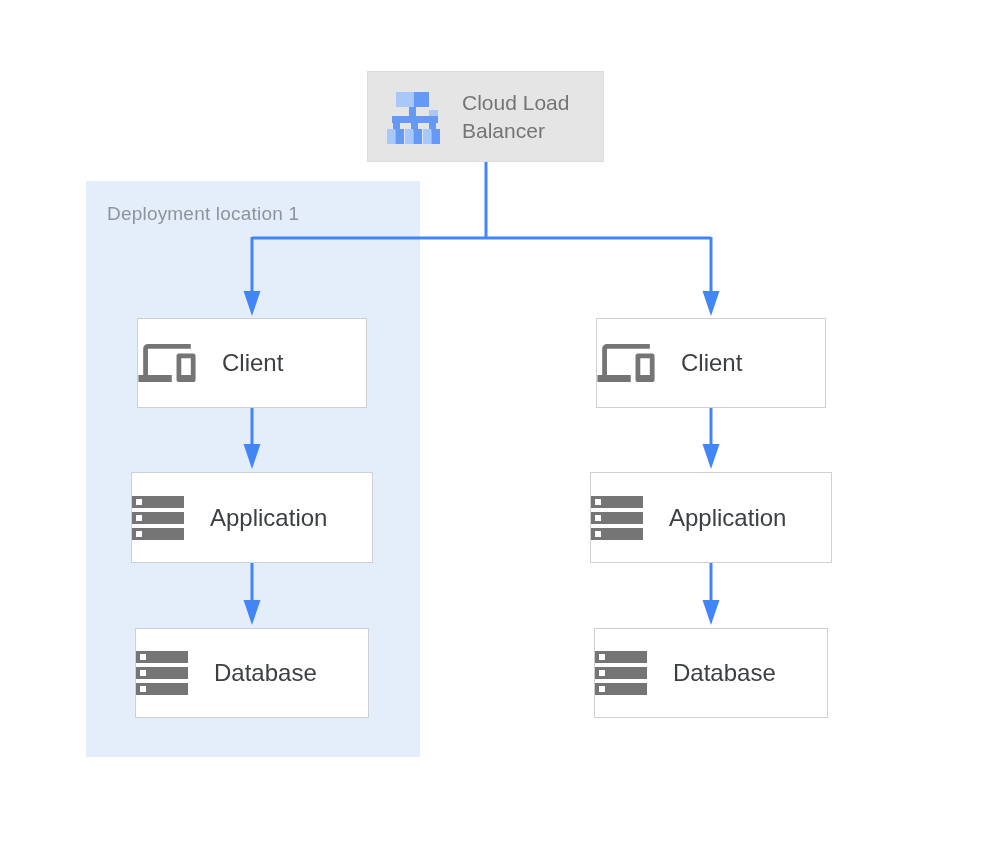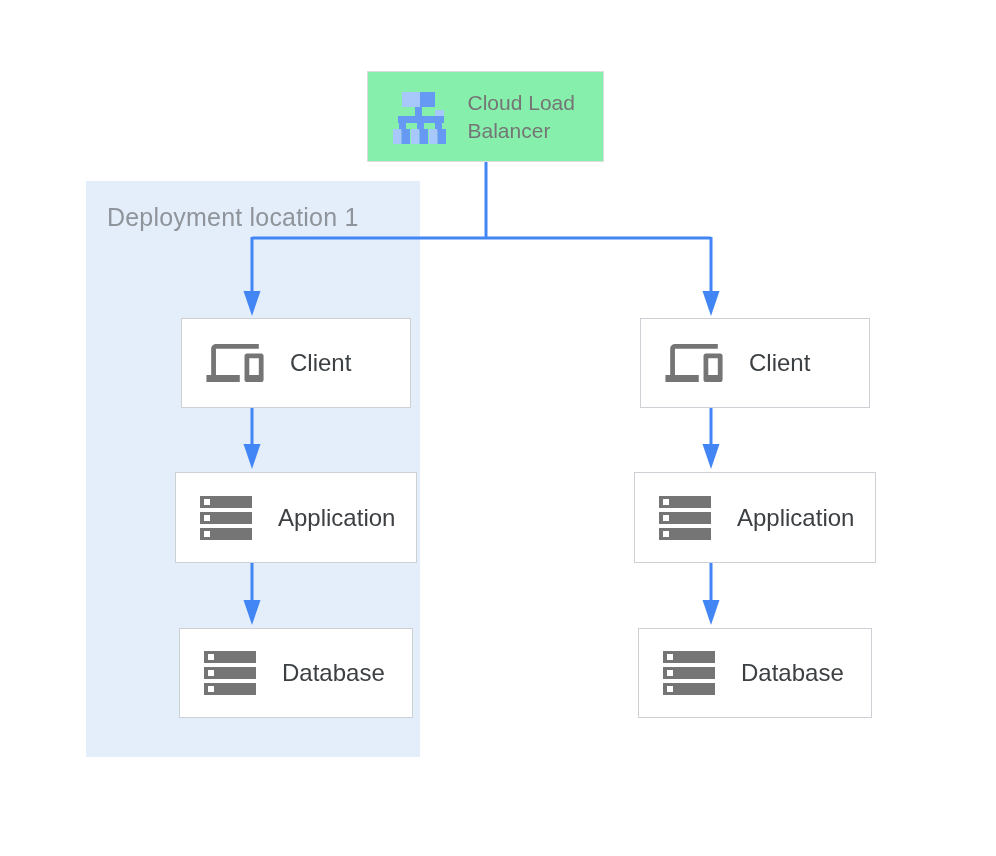--- a/index.html
+++ b/index.html
@@ -8,37 +8,37 @@
   .canvas { position:relative; width:996px; height:856px; background:#ffffff; overflow:hidden; }
 
   .panel {
     position:absolute; top:181px; width:334px; height:576px;
     background:#e4eefb;
   }
   .panel-left  { left:86px; }
   .panel-right { left:543px; }
   .panel-label {
     position:absolute; top:22px; left:21px;
-    font-size:25px; color:#8f949a; letter-spacing:0.2px;
+    font-size:19px; color:#8f949a; letter-spacing:0.2px;
     white-space:nowrap;
   }
 
   .lb-box {
     position:absolute; left:367px; top:71px; width:237px; height:91px;
-    background:#86efac; border:1px solid #dadce0;
-    display:flex; align-items:center; padding-left:18px;justify-content:center;
+    background:#e5e5e5; border:1px solid #dadce0;
+    display:flex; align-items:center; padding-left:18px;
   }
   .lb-label {
     margin-left:20px; width:130px;
     font-size:21px; line-height:28px; color:#757575;
   }
 
   .node {
     position:absolute; background:#ffffff; border:1px solid #cdd0d4;
-    display:flex; align-items:center; padding-left:24px;margin-left:44px;
+    display:flex; align-items:center; 
   }
   .node-label { font-size:24px; color:#3c4043; margin-left:26px; white-space:nowrap; }
 
   
   .n-client-1      { left:137px; top:318px; width:230px; height:90px; }
   .n-application-1 { left:131px; top:472px; width:242px; height:91px; }
   .n-database-1    { left:135px; top:628px; width:234px; height:90px; }
   .n-client-2      { left:596px; top:318px; width:230px; height:90px; }
   .n-application-2 { left:590px; top:472px; width:242px; height:91px; }
   .n-database-2    { left:594px; top:628px; width:234px; height:90px; }

